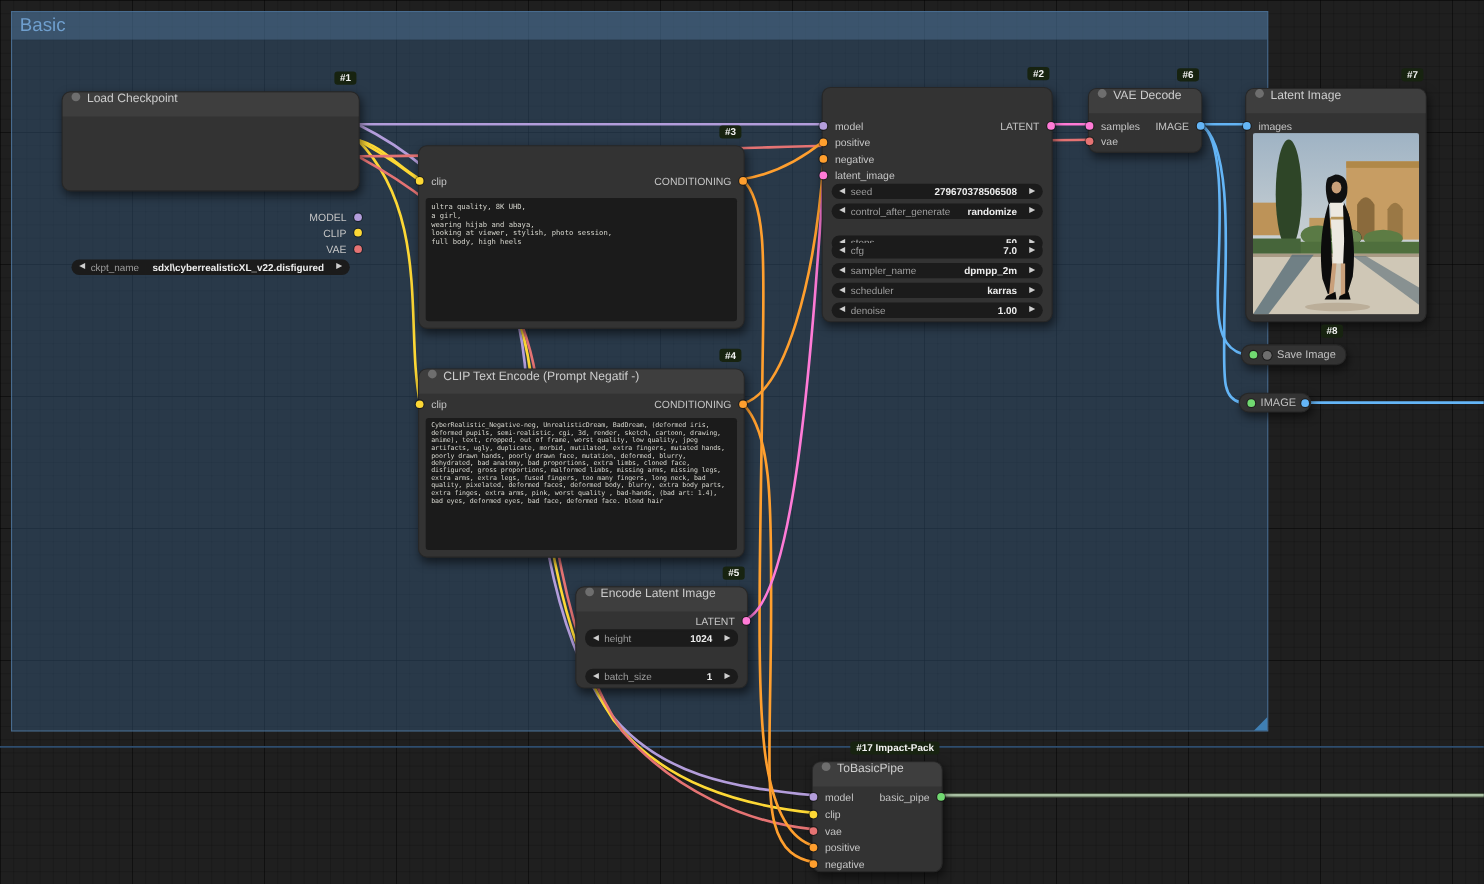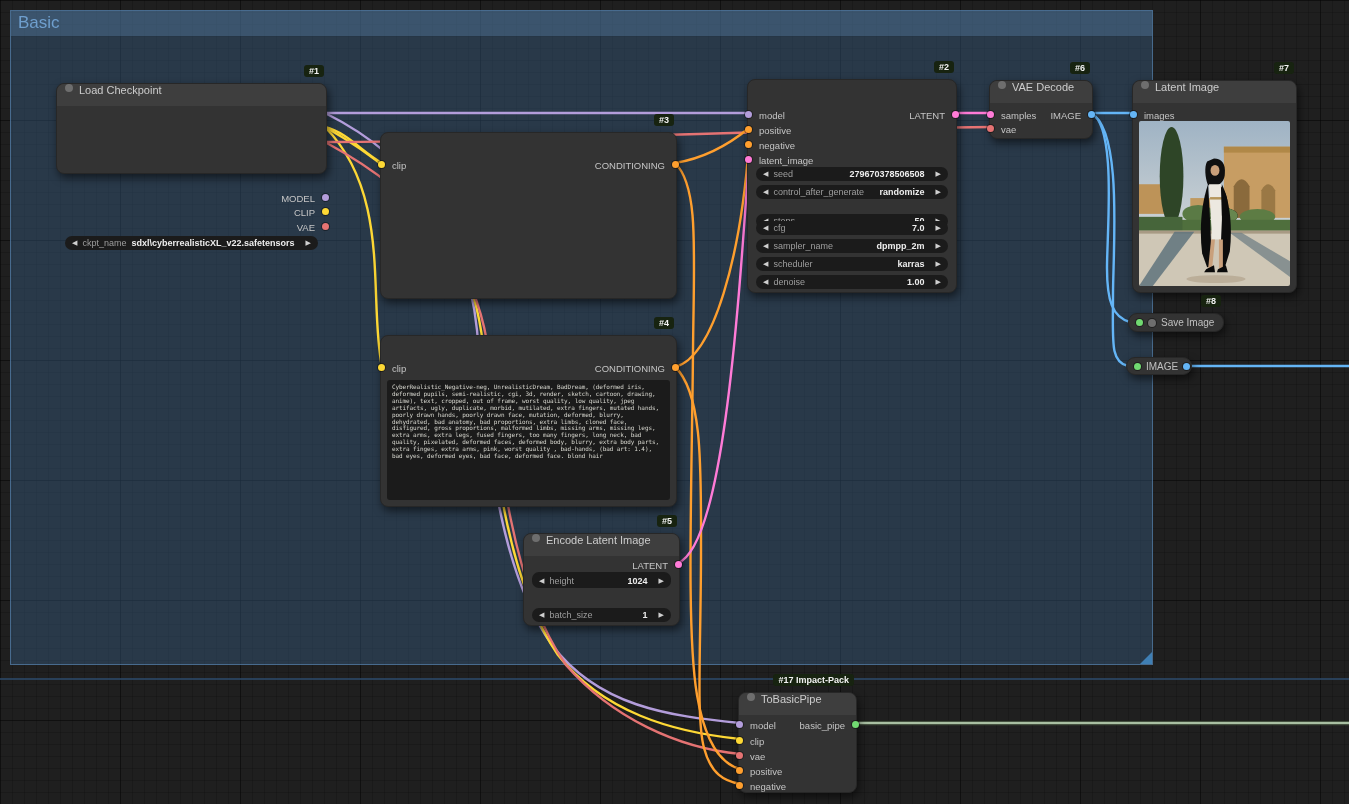--- a/index.html
+++ b/index.html
@@ -133,39 +133,48 @@
       <span>CLIP</span>
       <span class="dot out c-clip"></span>
     </div>
     <div class="prow out" style="top:135px">
       <span>VAE</span>
       <span class="dot out c-vae"></span>
     </div>
     <div class="widget" style="top:152px">
       <span class="arrow">◀</span>
       <span class="wlabel">ckpt_name</span>
-      <span class="wvalue">sdxl\cyberrealisticXL_v22.safetensors</span>
+      <span class="wvalue">sdxl\cyberrealisticXL_v22.disfigured</span>
       <span class="arrow r">▶</span>
     </div>
   </div>
 
   <div class="node" style="left:380px;top:132px;width:297px;height:167px">
     <div class="badge">#3</div>
     <div class="prow in" style="top:24px">
       <span class="dot in c-clip"></span>
       <span>clip</span>
     </div>
     <div class="prow out" style="top:24px">
       <span>CONDITIONING</span>
       <span class="dot out c-cond"></span>
     </div>
+    <div class="prompt pos" style="top:47px;bottom:6px">ultra quality, 8K UHD,
+a girl,
+wearing hijab and abaya,
+looking at viewer, stylish, photo session,
+full body, high heels</div>
   </div>
 
   <div class="node" style="left:380px;top:335px;width:297px;height:172px">
     <div class="badge">#4</div>
+    <div class="node-title">
+      <span class="tdot"></span>
+      <span>CLIP Text Encode (Prompt Negatif -)</span>
+    </div>
     <div class="prow in" style="top:24px">
       <span class="dot in c-clip"></span>
       <span>clip</span>
     </div>
     <div class="prow out" style="top:24px">
       <span>CONDITIONING</span>
       <span class="dot out c-cond"></span>
     </div>
     <div class="prompt neg" style="top:44px;bottom:6px">CyberRealistic_Negative-neg, UnrealisticDream, BadDream, (deformed iris, deformed pupils, semi-realistic, cgi, 3d, render, sketch, cartoon, drawing, anime), text, cropped, out of frame, worst quality, low quality, jpeg artifacts, ugly, duplicate, morbid, mutilated, extra fingers, mutated hands, poorly drawn hands, poorly drawn face, mutation, deformed, blurry, dehydrated, bad anatomy, bad proportions, extra limbs, cloned face, disfigured, gross proportions, malformed limbs, missing arms, missing legs, extra arms, extra legs, fused fingers, too many fingers, long neck, bad quality, pixelated, deformed faces, deformed body, blurry, extra body parts, extra finges, extra arms, pink, worst quality , bad-hands, (bad art: 1.4), bad eyes, deformed eyes, bad face, deformed face. blond hair</div>
   </div>

